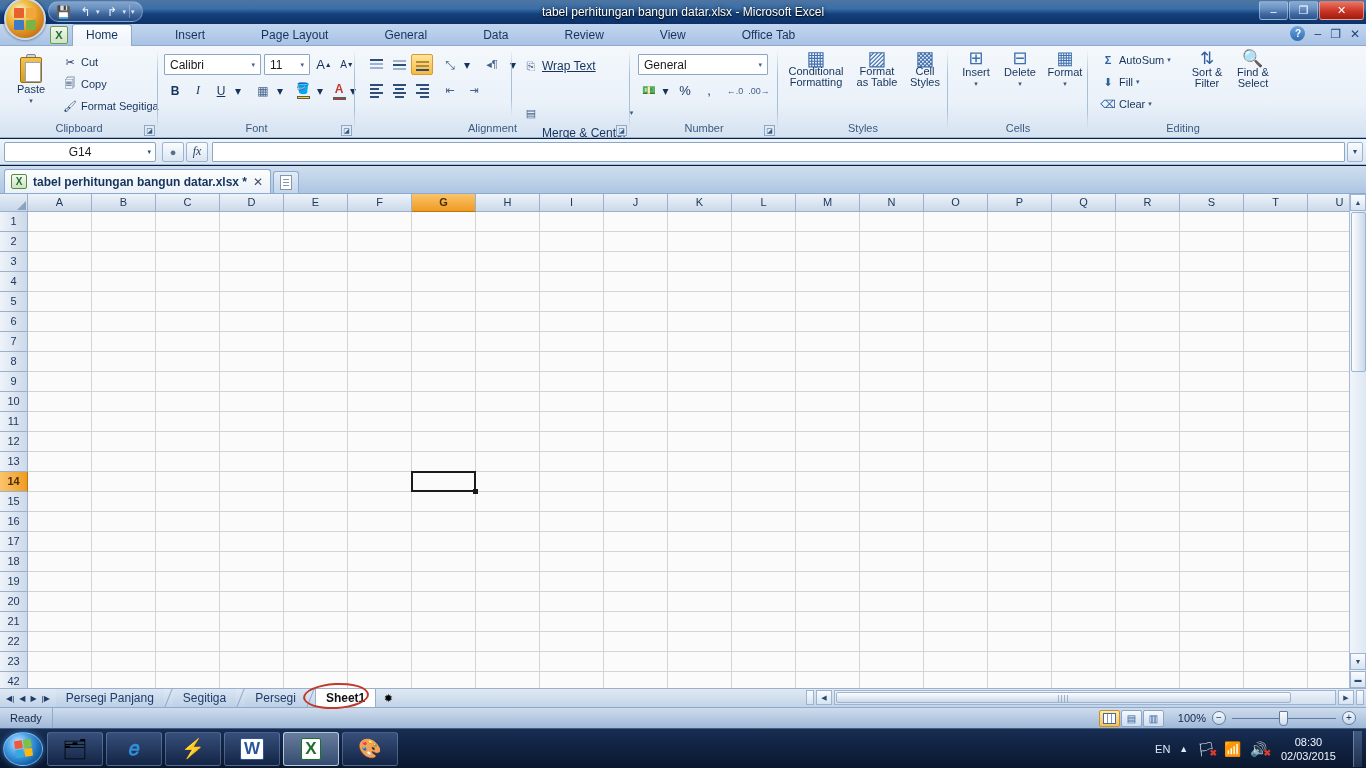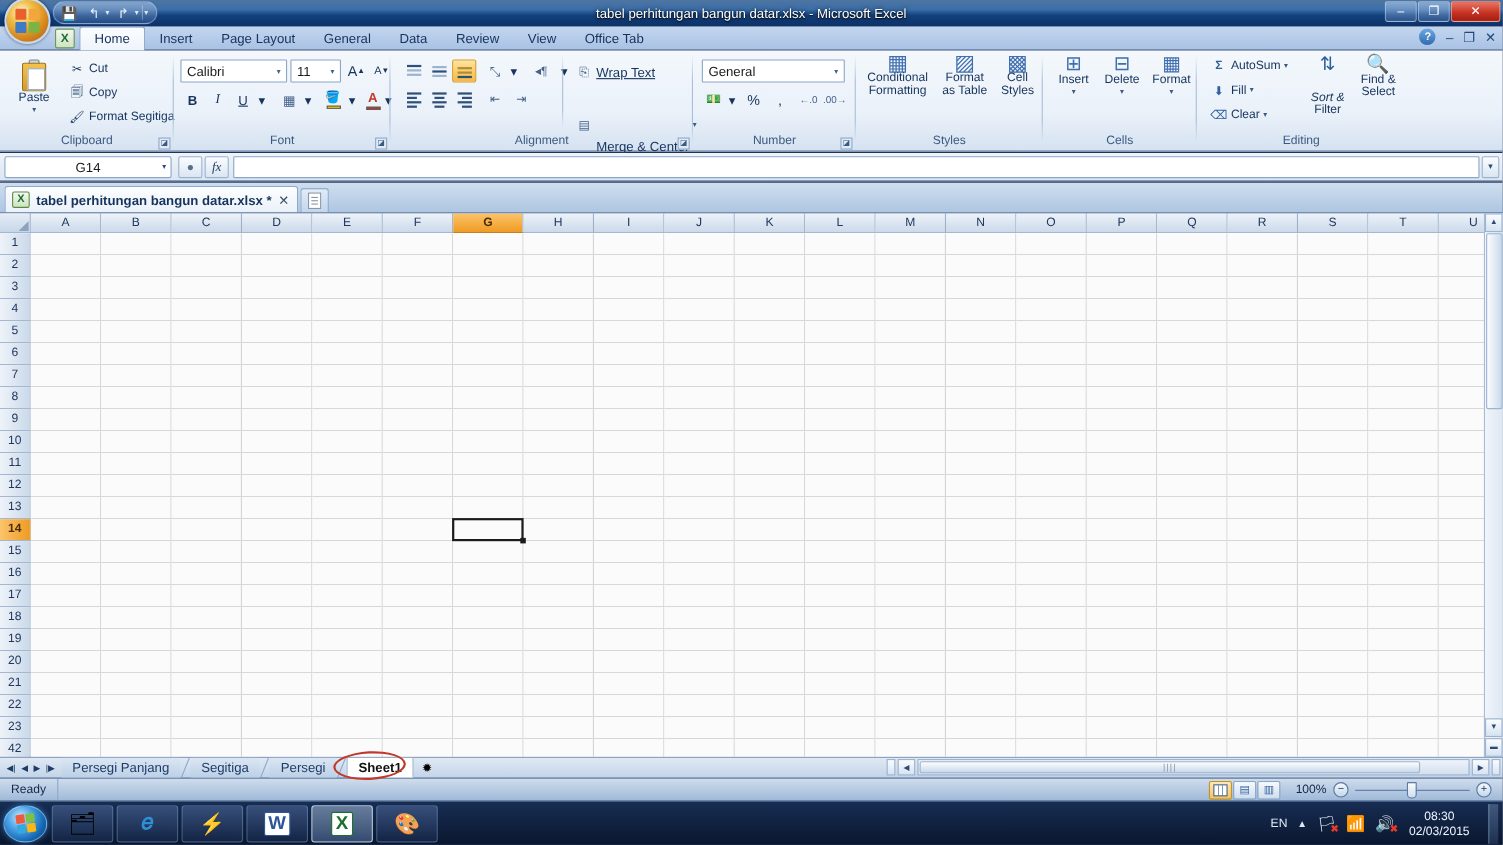--- a/index.html
+++ b/index.html
@@ -80,21 +80,21 @@
     background: linear-gradient(180deg,#c3d6ef,#a9c2e4);
     border-bottom: 1px solid #8da9cd;
   }
   .xl-tabicon {
     position: absolute; left: 50px; top: 2px; width: 18px; height: 18px;
     background: linear-gradient(180deg,#f2f7ef,#cfe3c4);
     border: 1px solid #6d9a52; border-radius: 2px;
     color: #1d6f2e; font-size: 11px; font-weight: bold;
     display: flex; align-items: center; justify-content: center;
   }
-  .tablist { position: absolute; left: 72px; top: 0; display: flex; height: 34px; }
+  .tablist { position: absolute; left: 72px; top: 0; display: flex; height: 34px; gap: 30px; }
   .tab {
     padding: 0 13px; height: 22px; line-height: 22px;
     font-size: 12px; color: #16335c; cursor: pointer; white-space: nowrap;
   }
   .tab.active {
     background: linear-gradient(180deg,#fbfdff,#eef4fb);
     border: 1px solid #8da9cd; border-bottom: none;
     border-radius: 3px 3px 0 0;
     color: #16335c; line-height: 21px;
   }
@@ -749,21 +749,21 @@
         <span>Fill</span>
         <span class="caret">▾</span>
       </div>
       <div class="rbtn" style="position:absolute;left:8px;top:46px;">
         <span class="ic-sm" style="color:#2f5f9e;">⌫</span>
         <span>Clear</span>
         <span class="caret">▾</span>
       </div>
       <div class="big-btn" style="position:absolute;left:96px;top:2px;width:46px;">
         <span style="font-size:17px;color:#2f5f9e;">⇅</span>
-        <span style="margin-top:20px;font-style:italic;">Sort &amp;</span>
+        <span style="margin-top:3px;">Sort &amp;</span>
         <span>Filter</span>
       </div>
       <div class="big-btn" style="position:absolute;left:142px;top:2px;width:46px;">
         <span style="font-size:17px;color:#2f5f9e;">🔍</span>
         <span style="margin-top:3px;">Find &amp;</span>
         <span>Select</span>
       </div>
     </div>
     <div class="group-label">Editing</div>
   </div>

